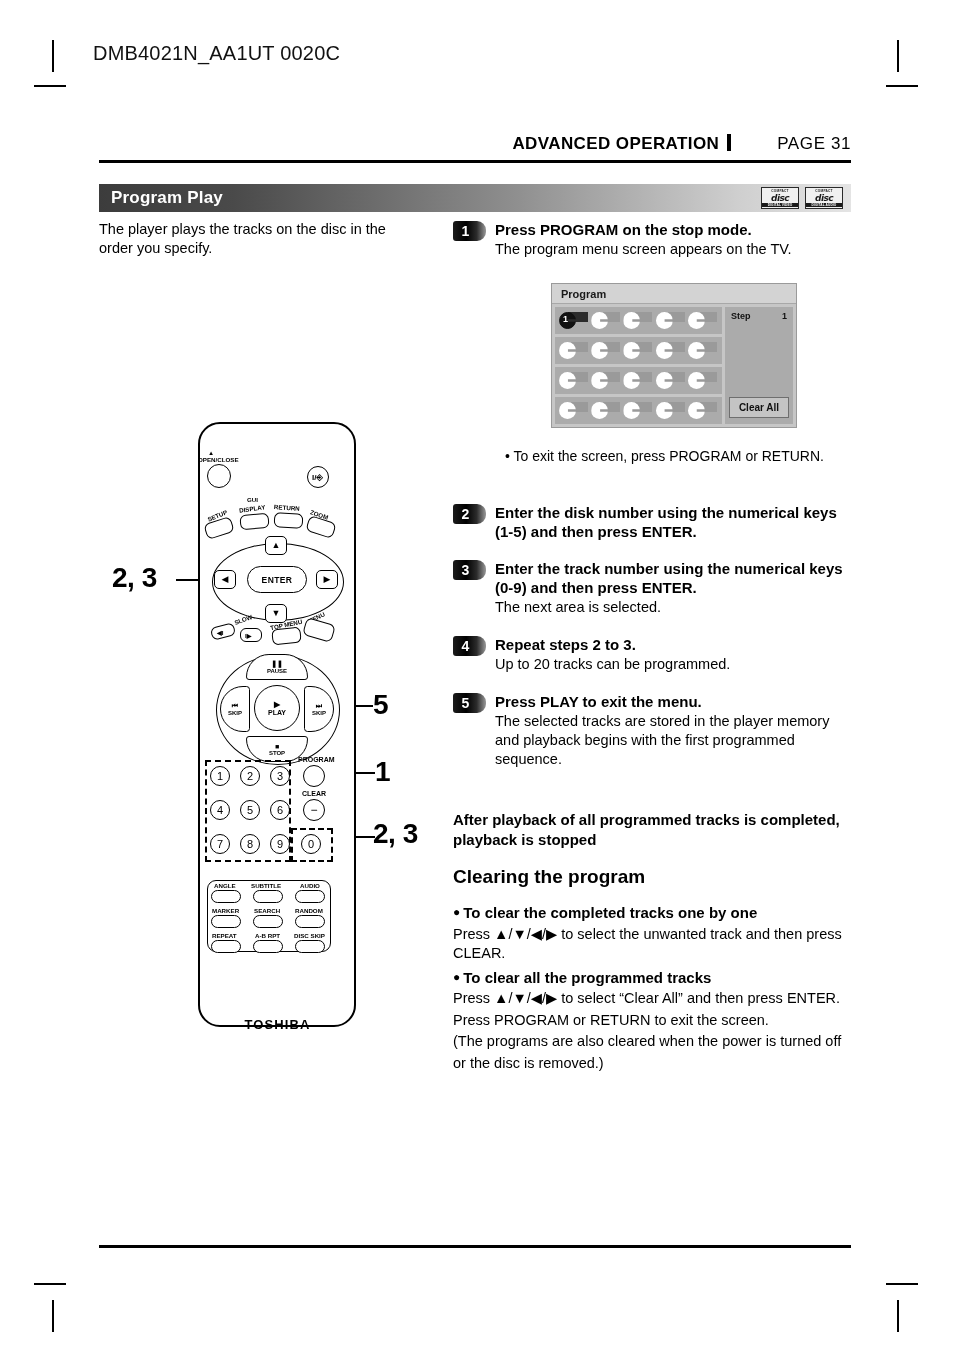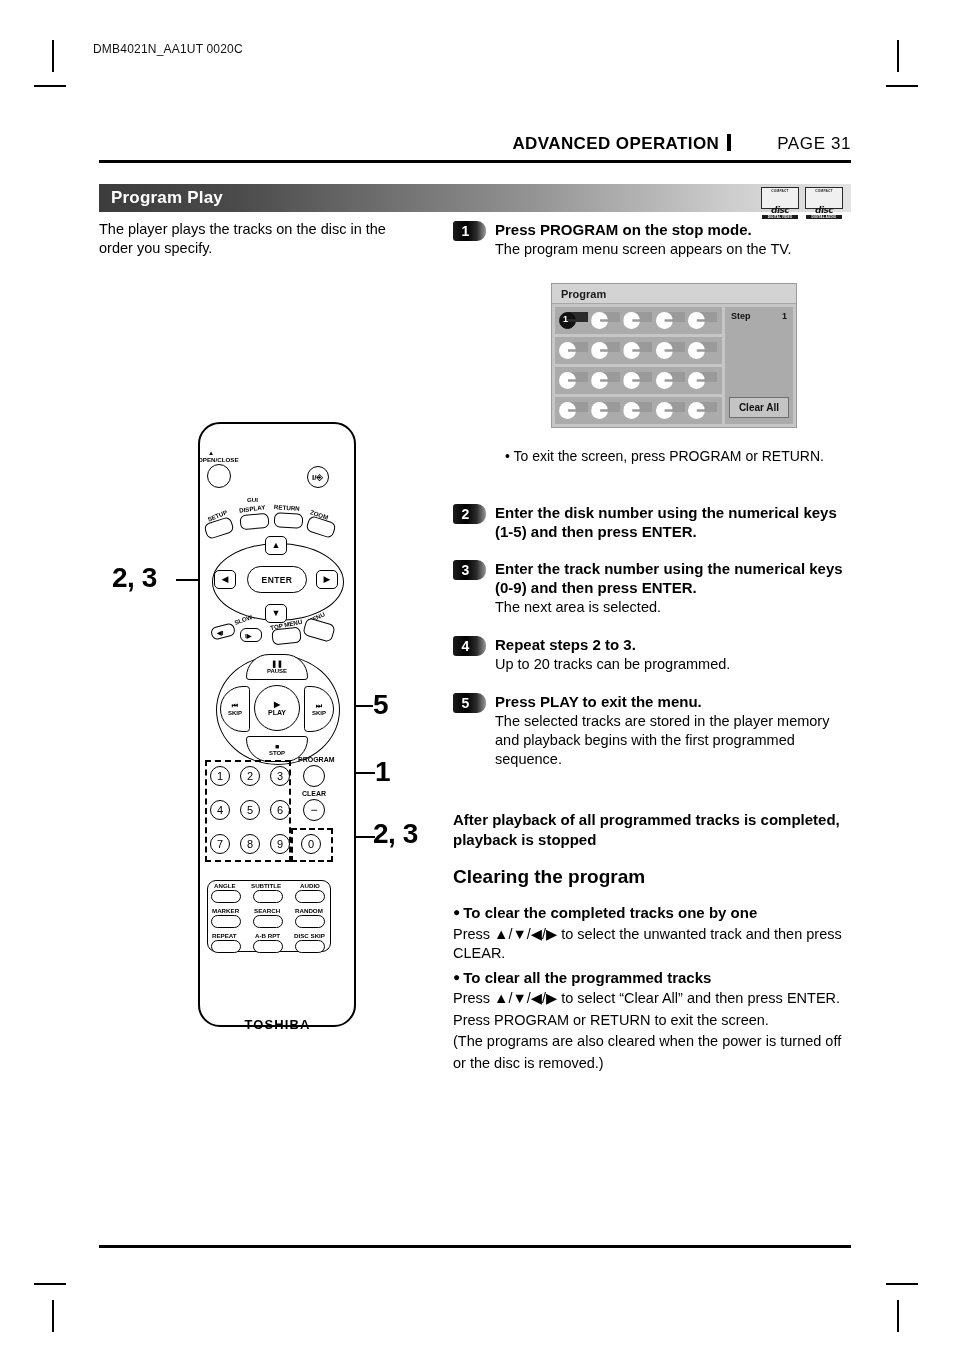--- a/index.html
+++ b/index.html
@@ -20,21 +20,21 @@
   .crop-mark {
     position: absolute;
     background: #000;
   }
 
   
   .doc-code {
     position: absolute;
     left: 93px;
     top: 42px;
-    font-size: 12px;
+    font-size: 20px;
     letter-spacing: 0.2px;
     color: #111;
   }
 
   .section-head {
     position: absolute;
     left: 99px;
     top: 134px;
     width: 752px;
     text-align: right;
@@ -109,21 +109,20 @@
     color: #1a1a1a;
   }
   .cd-logo .cd-word {
     font-size: 9px;
     font-weight: bold;
     font-style: italic;
     line-height: 9px;
     letter-spacing: -0.6px;
     color: #1a1a1a;
     font-family: "DejaVu Sans", sans-serif;
-    margin-top: 13px;
   }
   .cd-logo .cd-bot {
     font-size: 3.2px;
     font-weight: bold;
     line-height: 4px;
     color: #fff;
     background: #1a1a1a;
     width: 100%;
     text-align: center;
     letter-spacing: 0.1px;

